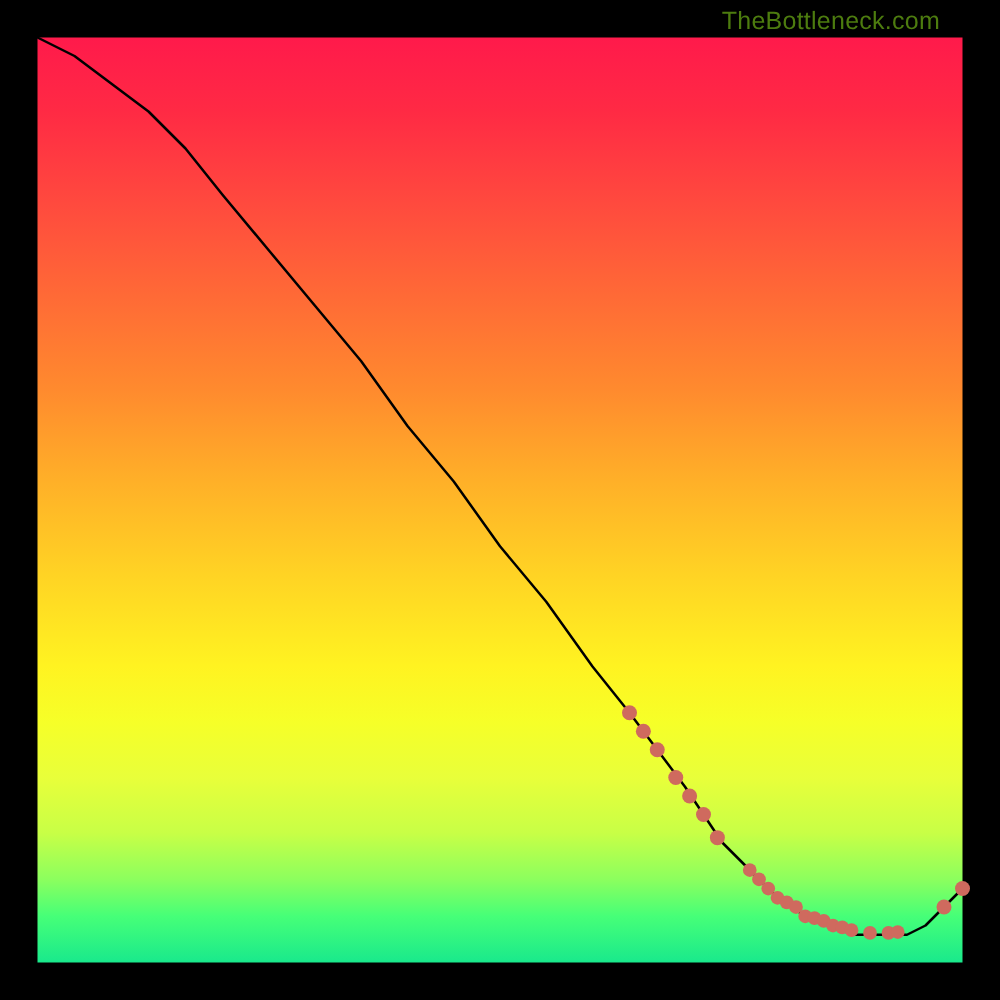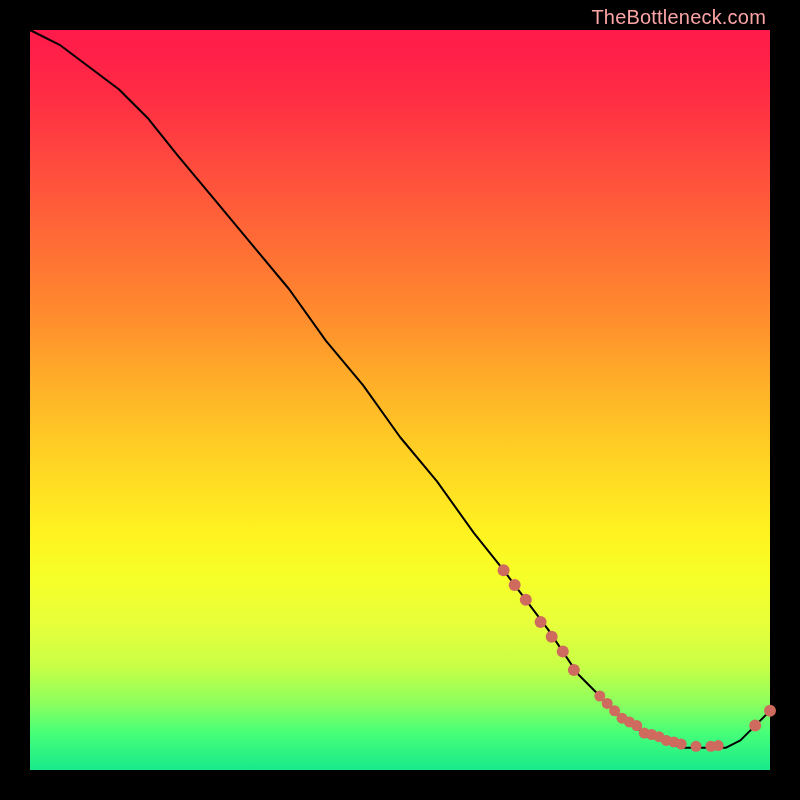--- a/index.html
+++ b/index.html
@@ -38,22 +38,22 @@
       #e8ff3a 80%,
       #c8ff46 86%,
       #8cff5e 91%,
       #46ff78 95%,
       #19e98c 100%
     );
   }
   .watermark {
     position: absolute;
     top: 6px;
-    right: 34px;
-    color: #fca5a5;
+    right: 48px;
+    color: #4d7c0f;
     font-size: 20px;
     font-weight: 400;
     letter-spacing: 0.2px;
     user-select: none;
   }
   svg.curve {
     position: absolute;
     left: 0;
     top: 0;
     width: 740px;

